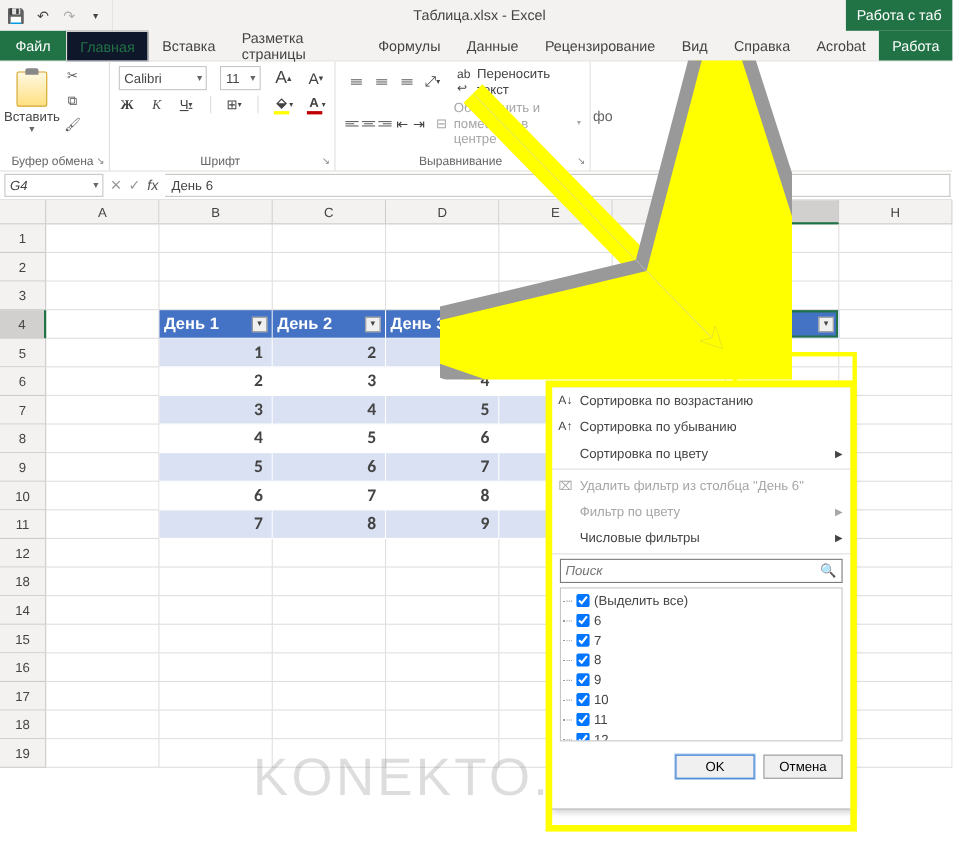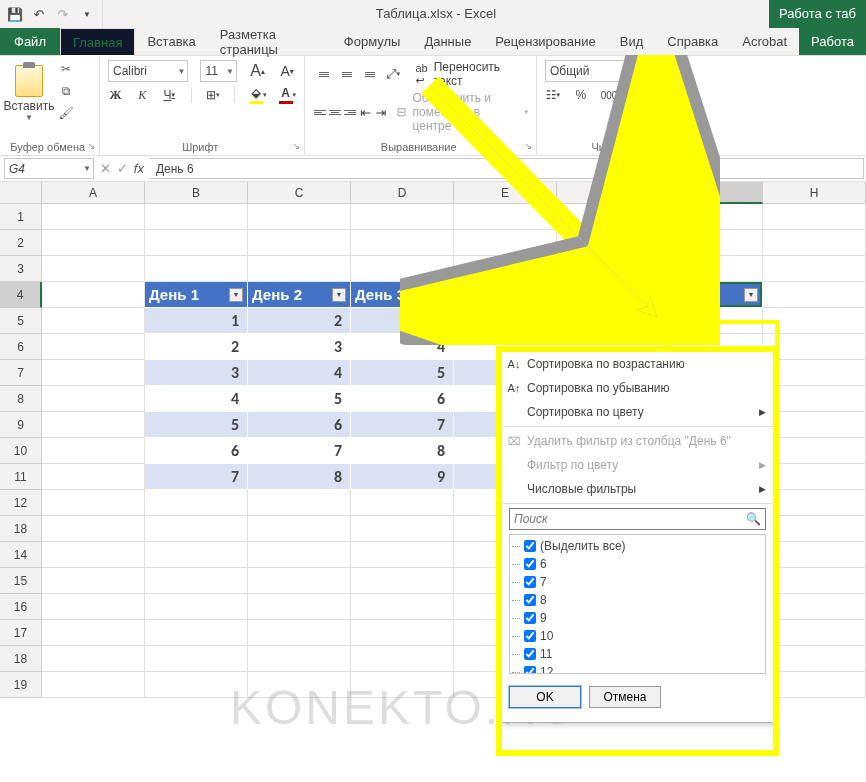--- a/index.html
+++ b/index.html
@@ -93,21 +93,21 @@
 .fp-item.disabled { color: #a6a6a6; }
 .fp-item .arrow-r { margin-left: auto; font-size: 9px; }
 .fp-sep { height: 1px; background: #e1dfdd; margin: 2px 0; }
 .fp-search { margin: 4px 8px; border: 1px solid #7a7a7a; height: 22px; display: flex; align-items: center; padding: 0 4px; position: relative; }
 .fp-search input { border: none; outline: none; flex: 1; font-size: 12px; color: #888; font-style: italic; }
 .fp-search .mag { font-size: 12px; color: #2060c0; }
 .fp-list { margin: 0 8px 6px 8px; border: 1px solid #c8c6c4; height: 140px; padding: 2px; overflow: hidden; }
 .fp-check { display: flex; align-items: center; height: 18px; font-size: 12px; padding-left: 12px; position: relative; }
 .fp-check::before { content: ""; position: absolute; left: 0; top: 8px; width: 8px; height: 1px; border-bottom: 1px dotted #999; }
 .fp-check input { margin-right: 4px; width: 12px; height: 12px; }
-.fp-buttons { display: flex; gap: 8px; padding: 6px 8px 14px 8px; }
+.fp-buttons { display: flex; justify-content: flex-end; gap: 8px; padding: 6px 8px 27px 8px; }
 .fp-btn { width: 72px; height: 22px; border: 1px solid #999; background: #f0f0f0; font-size: 12px; }
 .fp-btn.primary { border: 1px solid #3078d0; box-shadow: 0 0 0 1px #a0c4ee; }
 
 
 .hl-box1 { position: absolute; left: 496px; top: 346px; width: 283px; height: 410px; border: 6px solid #ffff00; pointer-events: none; z-index: 60; }
 .hl-box2 { position: absolute; left: 666px; top: 320px; width: 113px; height: 30px; border: 4px solid #ffff00; pointer-events: none; z-index: 60; }
 .arrow-svg { position: absolute; left: 400px; top: 55px; z-index: 70; pointer-events: none; }
 
 
 .watermark { position: absolute; left: 230px; top: 680px; font-size: 48px; font-family: "Segoe UI", Arial; color: rgba(120,120,120,0.25); letter-spacing: 3px; font-weight: 400; z-index: 5; pointer-events: none; }
@@ -253,38 +253,20 @@
         <div class="merge-label">
             <span>⊟</span>
             <span>Объединить и поместить в центре</span>
             <span style="font-size:7px">▾</span>
           </div>
       </div>
     </div>
     <div class="group-label"><span>Выравнивание</span><span class="launcher">↘</span></div>
   </div>
 
-  <div class="group num-group">
-    <div>
-      <div class="font-row">
-        <div class="combo" style="width:130px">
-            <span>Общий</span>
-            <span class="dd">▼</span>
-          </div>
-      </div>
-      <div class="font-row">
-        <div class="fbtn">☷<span style="font-size:7px">▾</span></div>
-        <div class="fbtn">%</div>
-        <div class="fbtn" style="font-size:10px">000</div>
-        <div class="fbtn" style="font-size:10px">←0</div>
-        <div class="fbtn" style="font-size:10px">→0</div>
-      </div>
-    </div>
-    <div class="group-label"><span>Число</span><span class="launcher">↘</span></div>
-  </div>
 
   <div class="edge-group">фо</div>
 </div>
 
 <div class="fbar">
   <div class="namebox">
       <span>G4</span>
       <span class="dd">▼</span>
     </div>
   <div class="fbar-btns">

